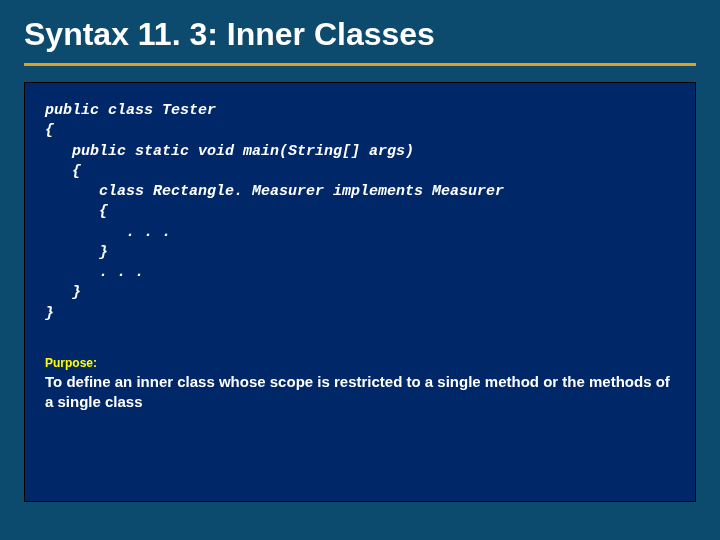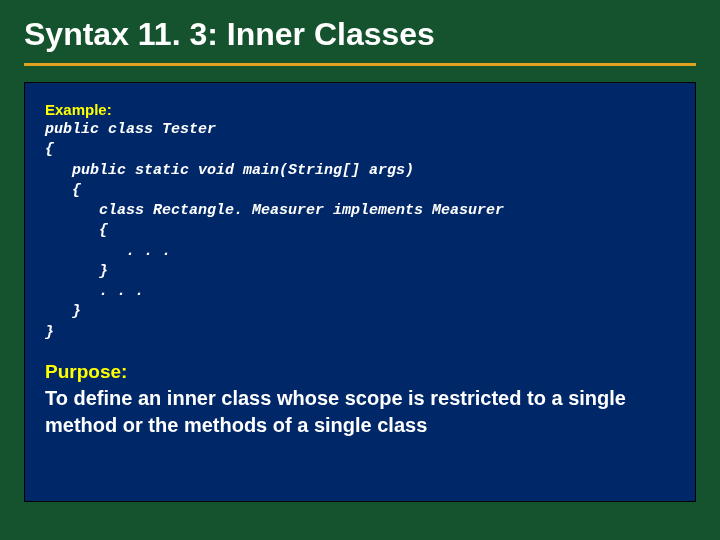--- a/index.html
+++ b/index.html
@@ -1,33 +1,32 @@
 <!DOCTYPE html>
 <html><head>
 <meta charset="utf-8">
 <style>
   * { margin: 0; padding: 0; box-sizing: border-box; }
   html, body { width: 720px; height: 540px; background: #000; font-family: Arial, Helvetica, sans-serif; overflow: hidden; }
-  .slide { width: 720px; height: 540px; background: #14532d; padding: 16px 24px 8px 24px; }
+  .slide { width: 720px; height: 540px; background: #0c4a6e; padding: 16px 24px 8px 24px; }
   .title { color: #fff; font-size: 32px; font-weight: bold; margin-bottom: 10px; }
   .rule { height: 3px; background: #e0a020; margin-bottom: 16px; }
   .content-box { background: #002868; border: 1px solid #000; padding: 18px 20px 20px 20px; min-height: 420px; }
   .example-label { color: #ffff00; font-weight: bold; font-family: Arial, Helvetica, sans-serif; font-size: 15px; margin-bottom: 2px; }
   .code { color: #fff; font-family: "Courier New", Courier, monospace; font-size: 15px; font-weight: bold; white-space: pre; line-height: 1.35; font-style: italic; }
-  .purpose-label { color: #ffff00; font-weight: bold; font-family: Arial, Helvetica, sans-serif; font-size: 19px; margin-top: 18px; margin-bottom: 2px; }
-  .purpose-text { color: #fff; font-family: Arial, Helvetica, sans-serif; font-size: 20px; font-weight: bold; line-height: 1.35; }
+  .purpose-label { color: #ffff00; font-weight: bold; font-family: Arial, Helvetica, sans-serif; font-size: 12px; margin-top: 32px; margin-bottom: 2px; }
+  .purpose-text { color: #fff; font-family: Arial, Helvetica, sans-serif; font-size: 15px; font-weight: bold; line-height: 1.35; }
 </style>
 </head>
 <body>
 
 <div class="slide">
   <div class="title">Syntax 11. 3: Inner Classes</div>
   <div class="rule"></div>
   <div class="content-box">
-    <div class="example-label">Example:</div>
     <div class="code">public class Tester
 {
    public static void main(String[] args)
    {
       class Rectangle. Measurer implements Measurer
       {
          . . .
       }
       . . .
    }

